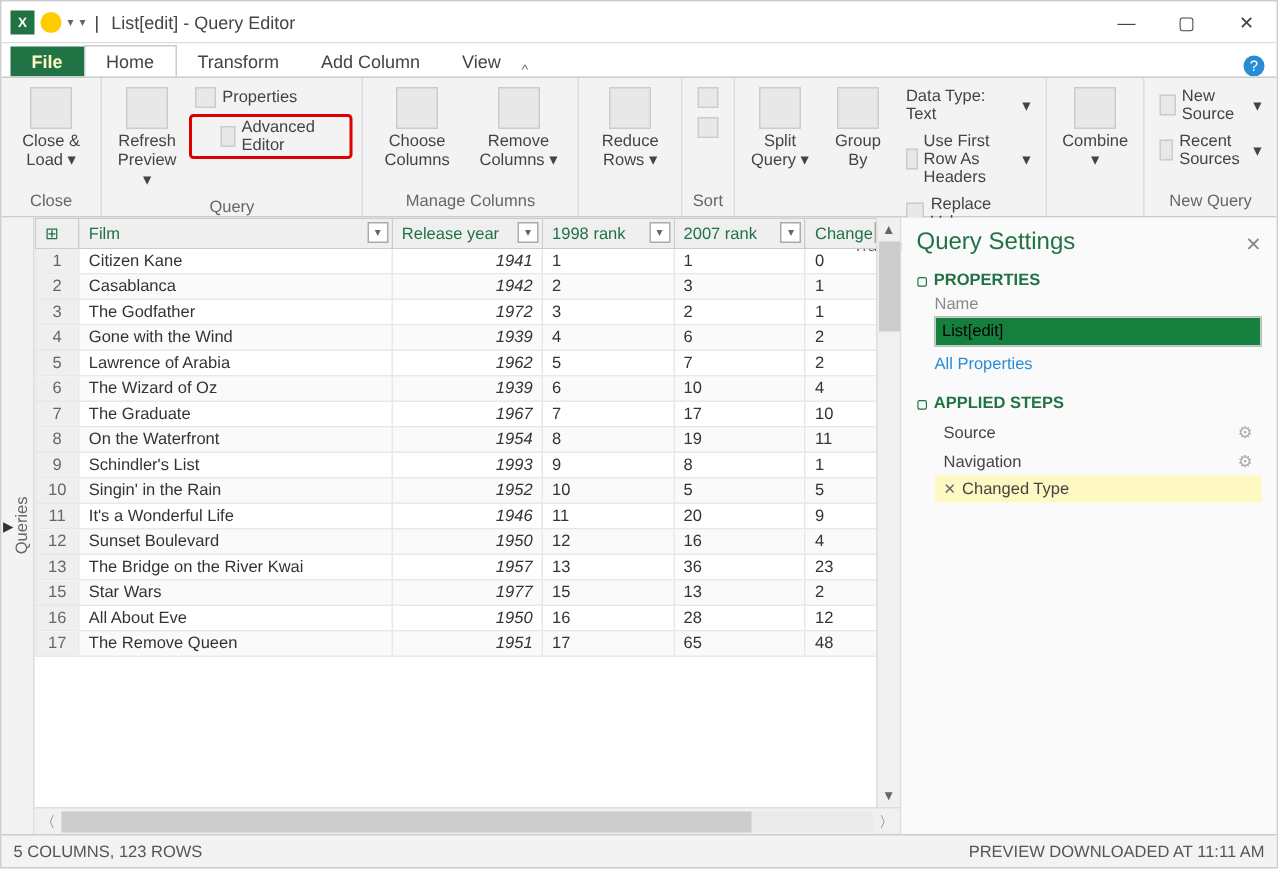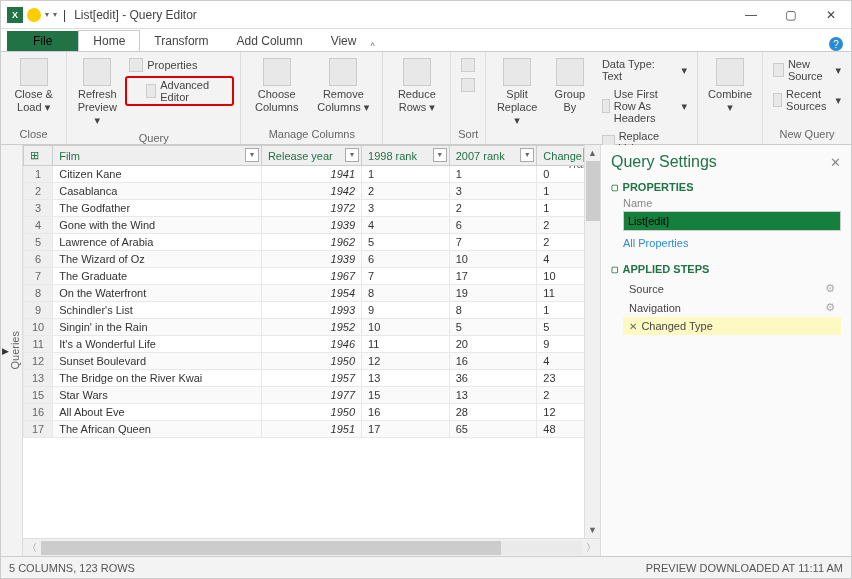--- a/index.html
+++ b/index.html
@@ -10,21 +10,21 @@
 .titlebar .ql { display: flex; align-items: center; gap: 4px; padding: 0 6px; }
 .titlebar .excel-icon { width: 16px; height: 16px; background: #217346; color: #fff; display: flex; align-items: center; justify-content: center; font-size: 9px; font-weight: bold; }
 .titlebar .smiley { width: 14px; height: 14px; background: #fc0; border-radius: 50%; position: relative; }
 .titlebar .dd { font-size: 8px; color: #666; }
 .titlebar .title { flex: 1; text-align: left; padding-left: 8px; font-size: 12px; color: #444; }
 .titlebar .winbtns { display: flex; }
 .titlebar .winbtns div { width: 40px; height: 28px; display: flex; align-items: center; justify-content: center; font-size: 12px; color: #444; }
 
 
 .menutabs { height: 22px; display: flex; align-items: flex-end; padding-left: 6px; background: #fff; }
-.filetab { background: #217346; color: #000000; padding: 3px 26px; font-size: 12px; }
+.filetab { background: #217346; color: #fef9c3; padding: 3px 14px; font-size: 12px; font-weight: bold; }
 .menutab { padding: 3px 14px; font-size: 12px; color: #444; }
 .menutab.active { background: #fff; border: 1px solid #ccc; border-bottom: none; }
 .helpcircle { margin-left: auto; margin-right: 8px; width: 14px; height: 14px; border-radius: 50%; background: #2a8dd4; color: #fff; font-size: 10px; display: flex; align-items: center; justify-content: center; }
 .caret-wrap { margin-right: 4px; font-size: 9px; color: #666; }
 
 
 .ribbon { height: 94px; background: #f3f3f3; border-top: 1px solid #ccc; border-bottom: 1px solid #ccc; display: flex; }
 .ribgroup { border-right: 1px solid #ddd; padding: 4px 6px 2px; display: flex; flex-direction: column; }
 .ribgroup .controls { flex: 1; display: flex; align-items: flex-start; gap: 4px; }
 .ribgroup .glabel { text-align: center; font-size: 11px; color: #666; padding: 2px 0; }
@@ -175,21 +175,21 @@
           </div>
       </div>
     </div>
     <div class="glabel">Sort</div>
   </div>
   <div class="ribgroup">
     <div class="controls">
       <div class="bigbtn">
           <div class="bicon"></div>
           <div class="blabel"><span>Split
-Replace</span> ▾</div>
+Query</span> ▾</div>
         </div>
       <div class="bigbtn">
           <div class="bicon"></div>
           <div class="blabel">Group
 By</div>
         </div>
       <div class="smallstack">
         <div class="smallbtn"><span>Data Type: Text</span> ▾</div>
         <div class="smallbtn"><div class="sicon"></div><span>Use First Row As Headers</span> ▾</div>
         <div class="smallbtn">
@@ -363,21 +363,21 @@
             <tr>
               <td class="rownum">16</td>
               <td>All About Eve</td>
               <td class="year">1950</td>
               <td>16</td>
               <td>28</td>
               <td>12</td>
             </tr>
             <tr>
               <td class="rownum">17</td>
-              <td>The African Queen</td>
+              <td>The Remove Queen</td>
               <td class="year">1951</td>
               <td>17</td>
               <td>65</td>
               <td>48</td>
             </tr>
           </tbody>
       </table>
       <div class="vscroll">
         <div class="up">▲</div>
         <div class="thumb"></div>

